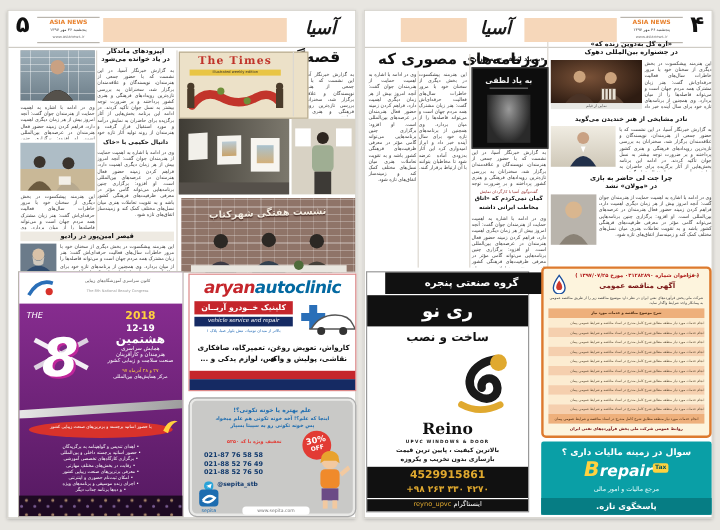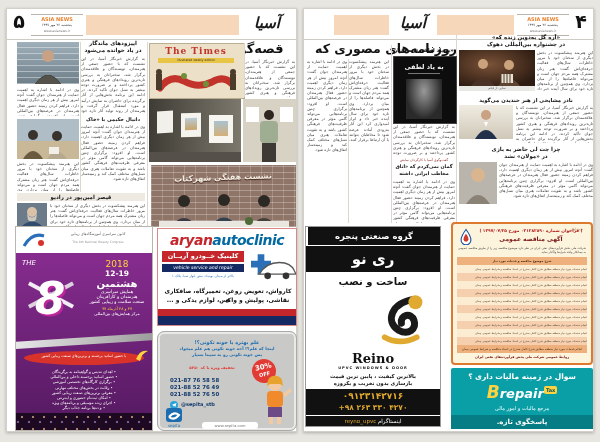--- a/index.html
+++ b/index.html
@@ -36,21 +36,21 @@
     <div class="abs peach" style="left:79px;top:6px;width:153px;height:20px;"></div>
     <div class="abs" style="left:236px;top:1px;width:48px;height:27px;background:#fff;text-align:center;">
       <span style="font-size:15px;font-weight:bold;font-style:italic;color:#1a1a1a;line-height:27px;">آسیا</span>
     </div>
     <div class="abs" style="left:0;top:30px;width:289px;height:1px;background:#cfccc5;"></div>
 
     <div class="hd" style="left:220px;top:31px;width:68px;height:17px;font-size:13px;line-height:17px;">قصه‌گو هستند</div>
 
     <div class="body" style="left:238px;top:50px;width:50px;height:38px;">به گزارش خبرنگار آسیا، در این نشست که با حضور جمعی از هنرمندان، نویسندگان و علاقه‌مندان برگزار شد، سخنرانان به بررسی تازه‌ترین رویدادهای فرهنگی و هنری کشور پرداختند و بر ضرورت توجه بیشتر به نسل جوان تأکید کردند. در ادامه این برنامه بخش‌هایی از آثار برگزیده برای حاضران به نمایش درآمد و مورد استقبال قرار گرفت و هنرمندان از روند تولید آثار تازه خود سخن گفتند.</div>
 
-    <div class="ph" style="left:142px;top:34px;width:94px;height:54px;background:#ece1c8;border:1px solid #b9ad92;">
+    <div class="ph" style="left:142px;top:34px;width:94px;height:54px;background:#ece1c8;border:1px solid #b9ad92;padding-left:12px;">
       <div class="abs" style="left:0;top:2px;width:92px;text-align:center;font-family:'DejaVu Serif',serif;font-size:9px;font-weight:bold;color:#c0342b;letter-spacing:1px;">The Times</div>
       <div class="abs" style="left:8px;top:14px;width:76px;height:5px;background:#e9c545;font-size:3px;line-height:5px;text-align:center;color:#3a3428;">illustrated weekly edition</div>
       <svg class="abs" style="left:4px;top:20px;" width="84" height="30" viewBox="0 0 84 30">
         <path d="M6 24 q10 -14 24 -7 q14 8 28 1 q12 -7 20 2" stroke="#c2342b" stroke-width="7" fill="none" stroke-linecap="round"></path>
         <circle cx="30" cy="12" r="3" fill="#6f8f3a"></circle>
           <circle cx="52" cy="20" r="3" fill="#6f8f3a"></circle>
         <rect x="2" y="10" width="6" height="16" fill="#4a3b2a"></rect>
           <circle cx="5" cy="8" r="3" fill="#4a3b2a"></circle>
         <rect x="76" y="10" width="6" height="16" fill="#4a3b2a"></rect>
           <circle cx="79" cy="8" r="3" fill="#4a3b2a"></circle>
@@ -139,21 +139,21 @@
         <div class="abs" style="left:32px;top:5px;width:100px;font-size:3.6px;color:#555;text-align:center;direction:rtl;">کانون سراسری آموزشگاه‌های زیبایی</div>
         <div class="abs" style="left:32px;top:13px;width:100px;font-size:3px;color:#999;text-align:center;">The 8th National Beauty Congress</div>
       </div>
       <div class="abs" style="left:6px;top:32px;font-size:7px;font-style:italic;color:#fff;">THE</div>
       <div class="abs" style="left:2px;top:40px;width:64px;height:64px;">
         <div class="abs" style="left:8px;top:26px;width:50px;height:4px;background:#f3eef5;transform:rotate(28deg);"></div>
         <div class="abs" style="left:8px;top:26px;width:50px;height:4px;background:#dcd2e0;transform:rotate(-28deg);"></div>
         <div class="abs" style="left:10px;top:2px;width:44px;font-size:44px;line-height:60px;font-weight:bold;font-style:italic;color:#fff;text-shadow:2px 2px 0 #c0269b;text-align:center;">8</div>
       </div>
       <div class="abs" style="left:68px;top:32px;width:66px;text-align:center;">
-        <div style="font-size:9px;font-weight:normal;color:#ffd23f;">2018</div>
+        <div style="font-size:9px;font-weight:bold;color:#ffd23f;">2018</div>
         <div style="font-size:7.5px;font-weight:bold;color:#fff;">12-19</div>
         <div style="font-size:10px;font-weight:bold;color:#fff;direction:rtl;">هشتمین</div>
         <div style="font-size:4.5px;color:#fff;direction:rtl;">همایش سراسری</div>
         <div style="font-size:4.5px;color:#fff;direction:rtl;">هنرمندان و کارآفرینان</div>
         <div style="font-size:4.5px;color:#fff;direction:rtl;">صنعت سلامت و زیبایی کشور</div>
         <div style="font-size:4px;color:#ffd23f;direction:rtl;margin-top:2px;">۲۷ و ۲۸ آذرماه ۹۷</div>
         <div style="font-size:4px;color:#fff;direction:rtl;">مرکز همایش‌های بین‌المللی</div>
       </div>
       <div class="abs" style="left:0;top:106px;width:136px;height:16px;background:linear-gradient(100deg,#e8e8e8,#9c9c9c);clip-path:polygon(0 55%,100% 0,100% 45%,0 100%);"></div>
       <div class="abs" style="left:8px;top:124px;width:120px;height:14px;background:#d8322b;border-radius:50%;font-size:3.6px;line-height:5px;color:#fff;text-align:center;direction:rtl;padding-top:3px;">با حضور اساتید برجسته و برترین‌های صنعت زیبایی کشور</div>
@@ -293,34 +293,34 @@
     <div class="hd" style="left:155px;top:144px;width:134px;height:7px;font-size:5.5px;line-height:7px;">در «مولان» نشد</div>
     <div class="ph" style="left:155px;top:153px;width:38px;height:42px;background:#b9b4ac;">
       <svg class="abs" style="left:5px;top:4px;" width="28" height="38" viewBox="0 0 28 38">
         <circle cx="14" cy="9" r="7" fill="#d9b68f"></circle>
           <path d="M2 38 Q14 20 26 38Z" fill="#8a8276"></path>
       </svg>
     </div>
     <div class="body" style="left:195px;top:153px;width:94px;height:56px;">وی در ادامه با اشاره به اهمیت حمایت از هنرمندان جوان گفت: آنچه امروز بیش از هر زمان دیگری اهمیت دارد، فراهم کردن زمینه حضور فعال هنرمندان در عرصه‌های بین‌المللی است. او افزود: برگزاری چنین برنامه‌هایی می‌تواند گامی مؤثر در معرفی ظرفیت‌های فرهنگی کشور باشد و به تقویت تعاملات هنری میان نسل‌های مختلف کمک کند و زمینه‌ساز اتفاق‌های تازه شود.</div>
 
     <div class="abs" style="left:1px;top:217px;width:136px;height:201px;background:#fff;border:1px solid #999;">
-      <div class="black" style="left:2px;top:0;width:132px;height:18px;font-size:8.5px;font-weight:bold;line-height:18px;direction:rtl;">گروه صنعتی پنجره</div>
+      <div class="black" style="left:15px;top:0;width:144px;height:18px;font-size:8.5px;font-weight:bold;line-height:18px;direction:rtl;">گروه صنعتی پنجره</div>
       <div class="black" style="left:0;top:19px;width:134px;height:26px;font-size:15px;font-weight:bold;line-height:26px;direction:rtl;text-align:center;">ری نو</div>
       <div class="hd" style="left:0;top:48px;width:134px;height:13px;font-size:10px;line-height:13px;">ساخت و نصب</div>
       <svg class="abs" style="left:66px;top:64px;" width="56" height="56" viewBox="0 0 40 40">
         <path d="M30 6 C14 8 9 22 19 28 C26 32 32 27 30 21 C28 15 20 17 21 23" fill="none" stroke="#1a1a1a" stroke-width="5" stroke-linecap="round"></path>
         <circle cx="31" cy="8" r="5" fill="#e0a92f"></circle>
         <path d="M9 33 q11 6 23 0" stroke="#e0a92f" stroke-width="4" fill="none" stroke-linecap="round"></path>
       </svg>
       <div class="abs" style="left:0;top:124px;width:134px;text-align:center;font-family:'DejaVu Serif',serif;font-size:13px;font-weight:bold;color:#111;">Reino</div>
       <div class="abs" style="left:0;top:139px;width:134px;text-align:center;font-size:3.6px;letter-spacing:1px;font-weight:bold;color:#111;">UPVC WINDOWS &amp; DOOR</div>
       <div class="hd" style="left:0;top:146px;width:134px;height:7px;font-size:5.2px;line-height:7px;">بالاترین کیفیت ، پایین ترین قیمت</div>
       <div class="hd" style="left:0;top:153px;width:134px;height:7px;font-size:5.2px;line-height:7px;">بازسازی بدون تخریب و یکروزه</div>
       <div class="black" style="left:0;top:162px;width:134px;height:26px;">
-        <div class="gold ltr" style="font-size:9px;font-weight:bold;line-height:14px;">۰۹۱۲۳۱۴۲۷۱۶</div>
+        <div class="gold ltr" style="font-size:9px;font-weight:bold;line-height:14px;">4529915861</div>
         <div class="gold ltr" style="font-size:7.5px;font-weight:bold;line-height:10px;">+۹۸ ۲۶۳ ۳۳۰ ۴۲۷۰</div>
       </div>
       <div class="black" style="left:0;top:189px;width:134px;height:10px;font-size:5.5px;line-height:10px;direction:rtl;">
         <span>اینستاگرام</span>&nbsp;<span class="gold ltr" style="display:inline-block;">reyno_upvc</span>
       </div>
     </div>
 
     <div class="abs" style="left:147px;top:213px;width:142px;height:143px;background:#fdf4dd;border:2px solid #dd7a2e;border-radius:4px;">
       <svg class="abs" style="left:6px;top:4px;" width="14" height="17" viewBox="0 0 20 24">
         <path d="M10 2 C4 10 3 14 3 17 a7 7 0 0 0 14 0 C17 14 16 10 10 2Z" fill="#fff" stroke="#1a4f9c" stroke-width="1.6"></path>

